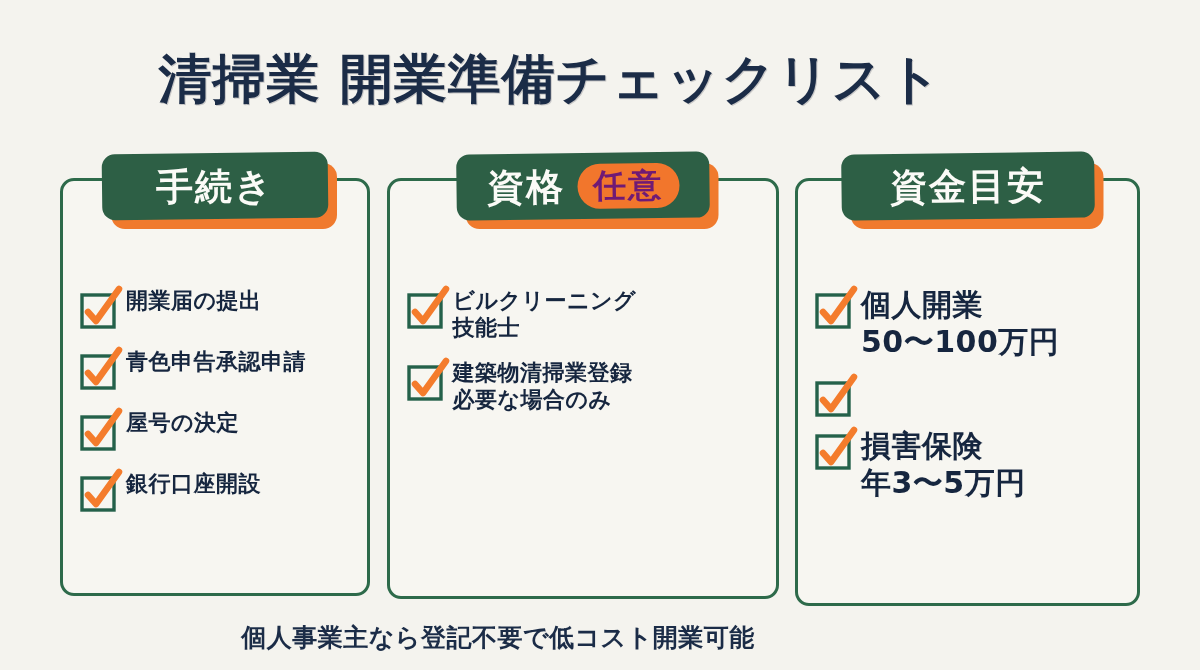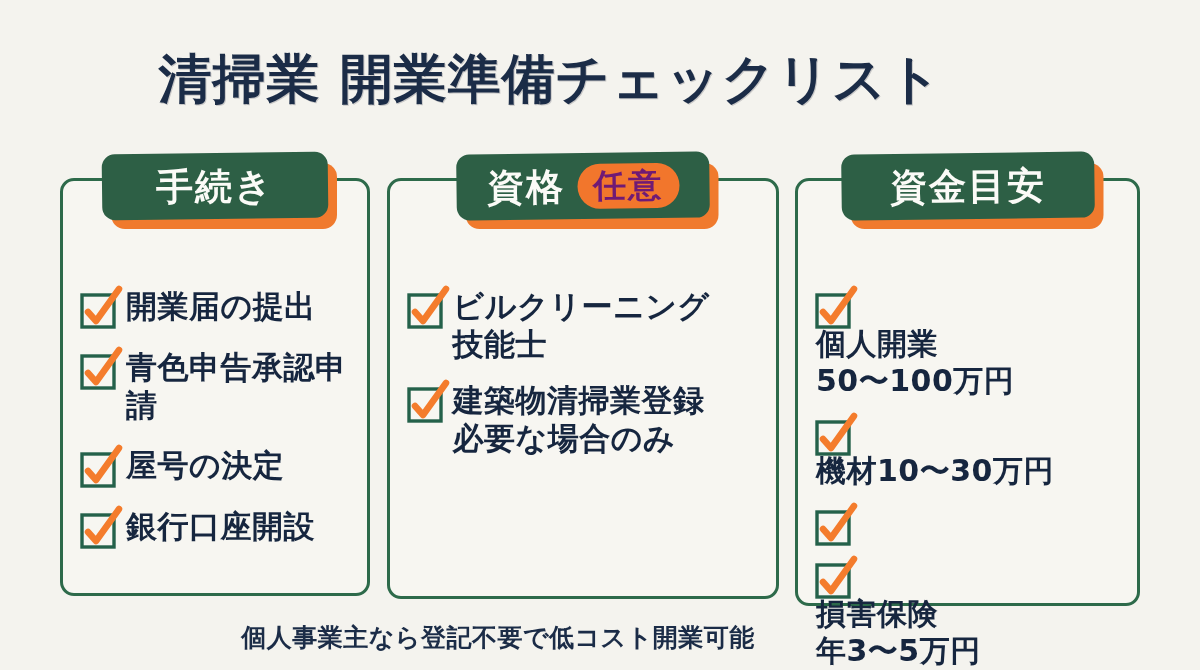--- a/index.html
+++ b/index.html
@@ -119,35 +119,35 @@
     position: absolute;
     left: 18px;
     right: 10px;
     top: 106px;
   }
   .item {
     display: flex;
     align-items: flex-start;
     margin-bottom: 22px;
   }
-  .card-3 .item { margin-bottom: 14px; flex-direction: column; }
+  .card-3 .item { margin-bottom: 14px; }
   .card-2 .item { margin-bottom: 18px; }
 
   .cbox {
     flex: 0 0 auto;
     position: relative;
     width: 34px;
     height: 34px;
     margin-top: 5px;
     margin-right: 11px;
   }
   .cbox svg { position: absolute; left: -3px; top: -9px; overflow: visible; }
 
   .item-text {
-    font-size: 31px;
+    font-size: 22px;
     font-weight: bold;
     color: #16263f;
     line-height: 1.23;
     letter-spacing: 0.5px;
     white-space: pre-line;
   }
   .card-3 .item-text { font-size: 30px; }
 
   
   .footer {
@@ -273,29 +273,20 @@
         <span class="cbox">
           <svg width="46" height="48" viewBox="0 0 46 48">
             <rect x="4" y="12" width="32" height="32" fill="none" stroke="#24614a" stroke-width="3.4"></rect>
             <path d="M10 29 L18 38 L41 6" fill="none" stroke="#f47c2c" stroke-width="6.5" stroke-linecap="round" stroke-linejoin="round"></path>
           </svg>
         </span>
         <span class="item-text">個人開業
 50〜100万円</span>
       </div>
 
-      <div class="item">
-        <span class="cbox">
-          <svg width="46" height="48" viewBox="0 0 46 48">
-            <rect x="4" y="12" width="32" height="32" fill="none" stroke="#24614a" stroke-width="3.4"></rect>
-            <path d="M10 29 L18 38 L41 6" fill="none" stroke="#f47c2c" stroke-width="6.5" stroke-linecap="round" stroke-linejoin="round"></path>
-          </svg>
-        </span>
-        <span class="item-text">機材10〜30万円</span>
-      </div>
 
       <div class="item">
         <span class="cbox">
           <svg width="46" height="48" viewBox="0 0 46 48">
             <rect x="4" y="12" width="32" height="32" fill="none" stroke="#24614a" stroke-width="3.4"></rect>
             <path d="M10 29 L18 38 L41 6" fill="none" stroke="#f47c2c" stroke-width="6.5" stroke-linecap="round" stroke-linejoin="round"></path>
           </svg>
         </span>
       </div>
 

